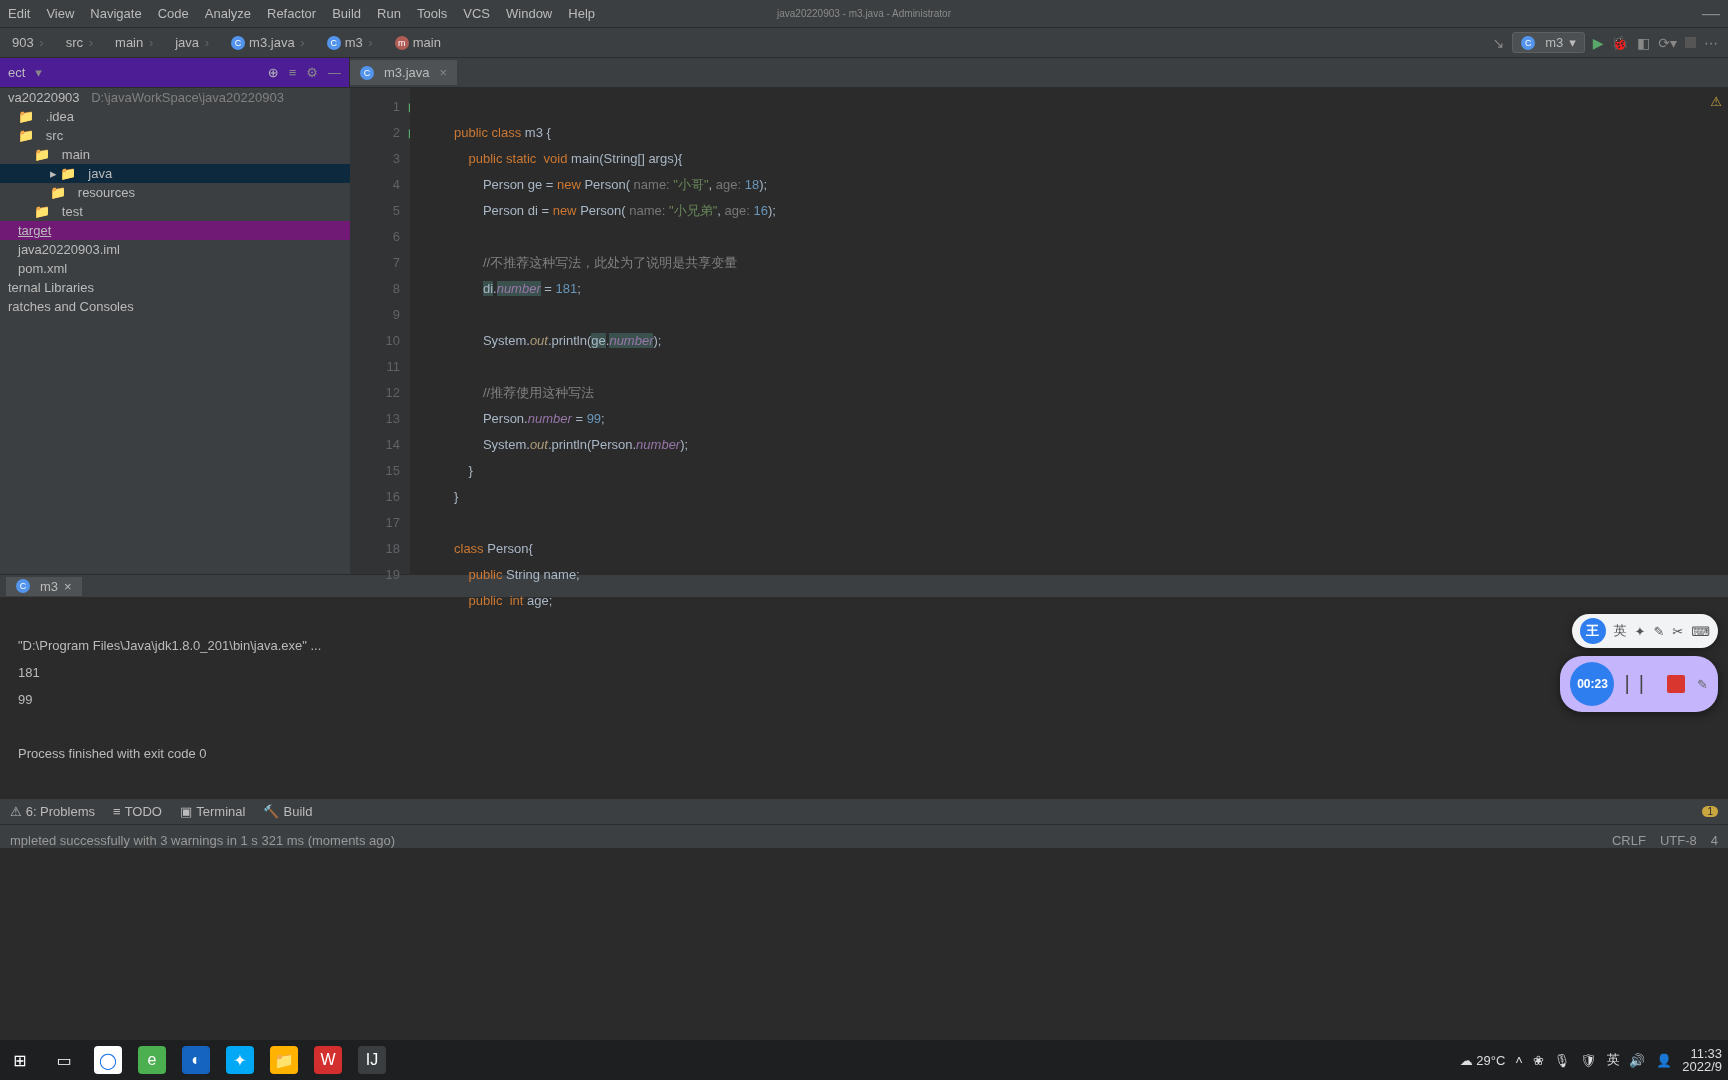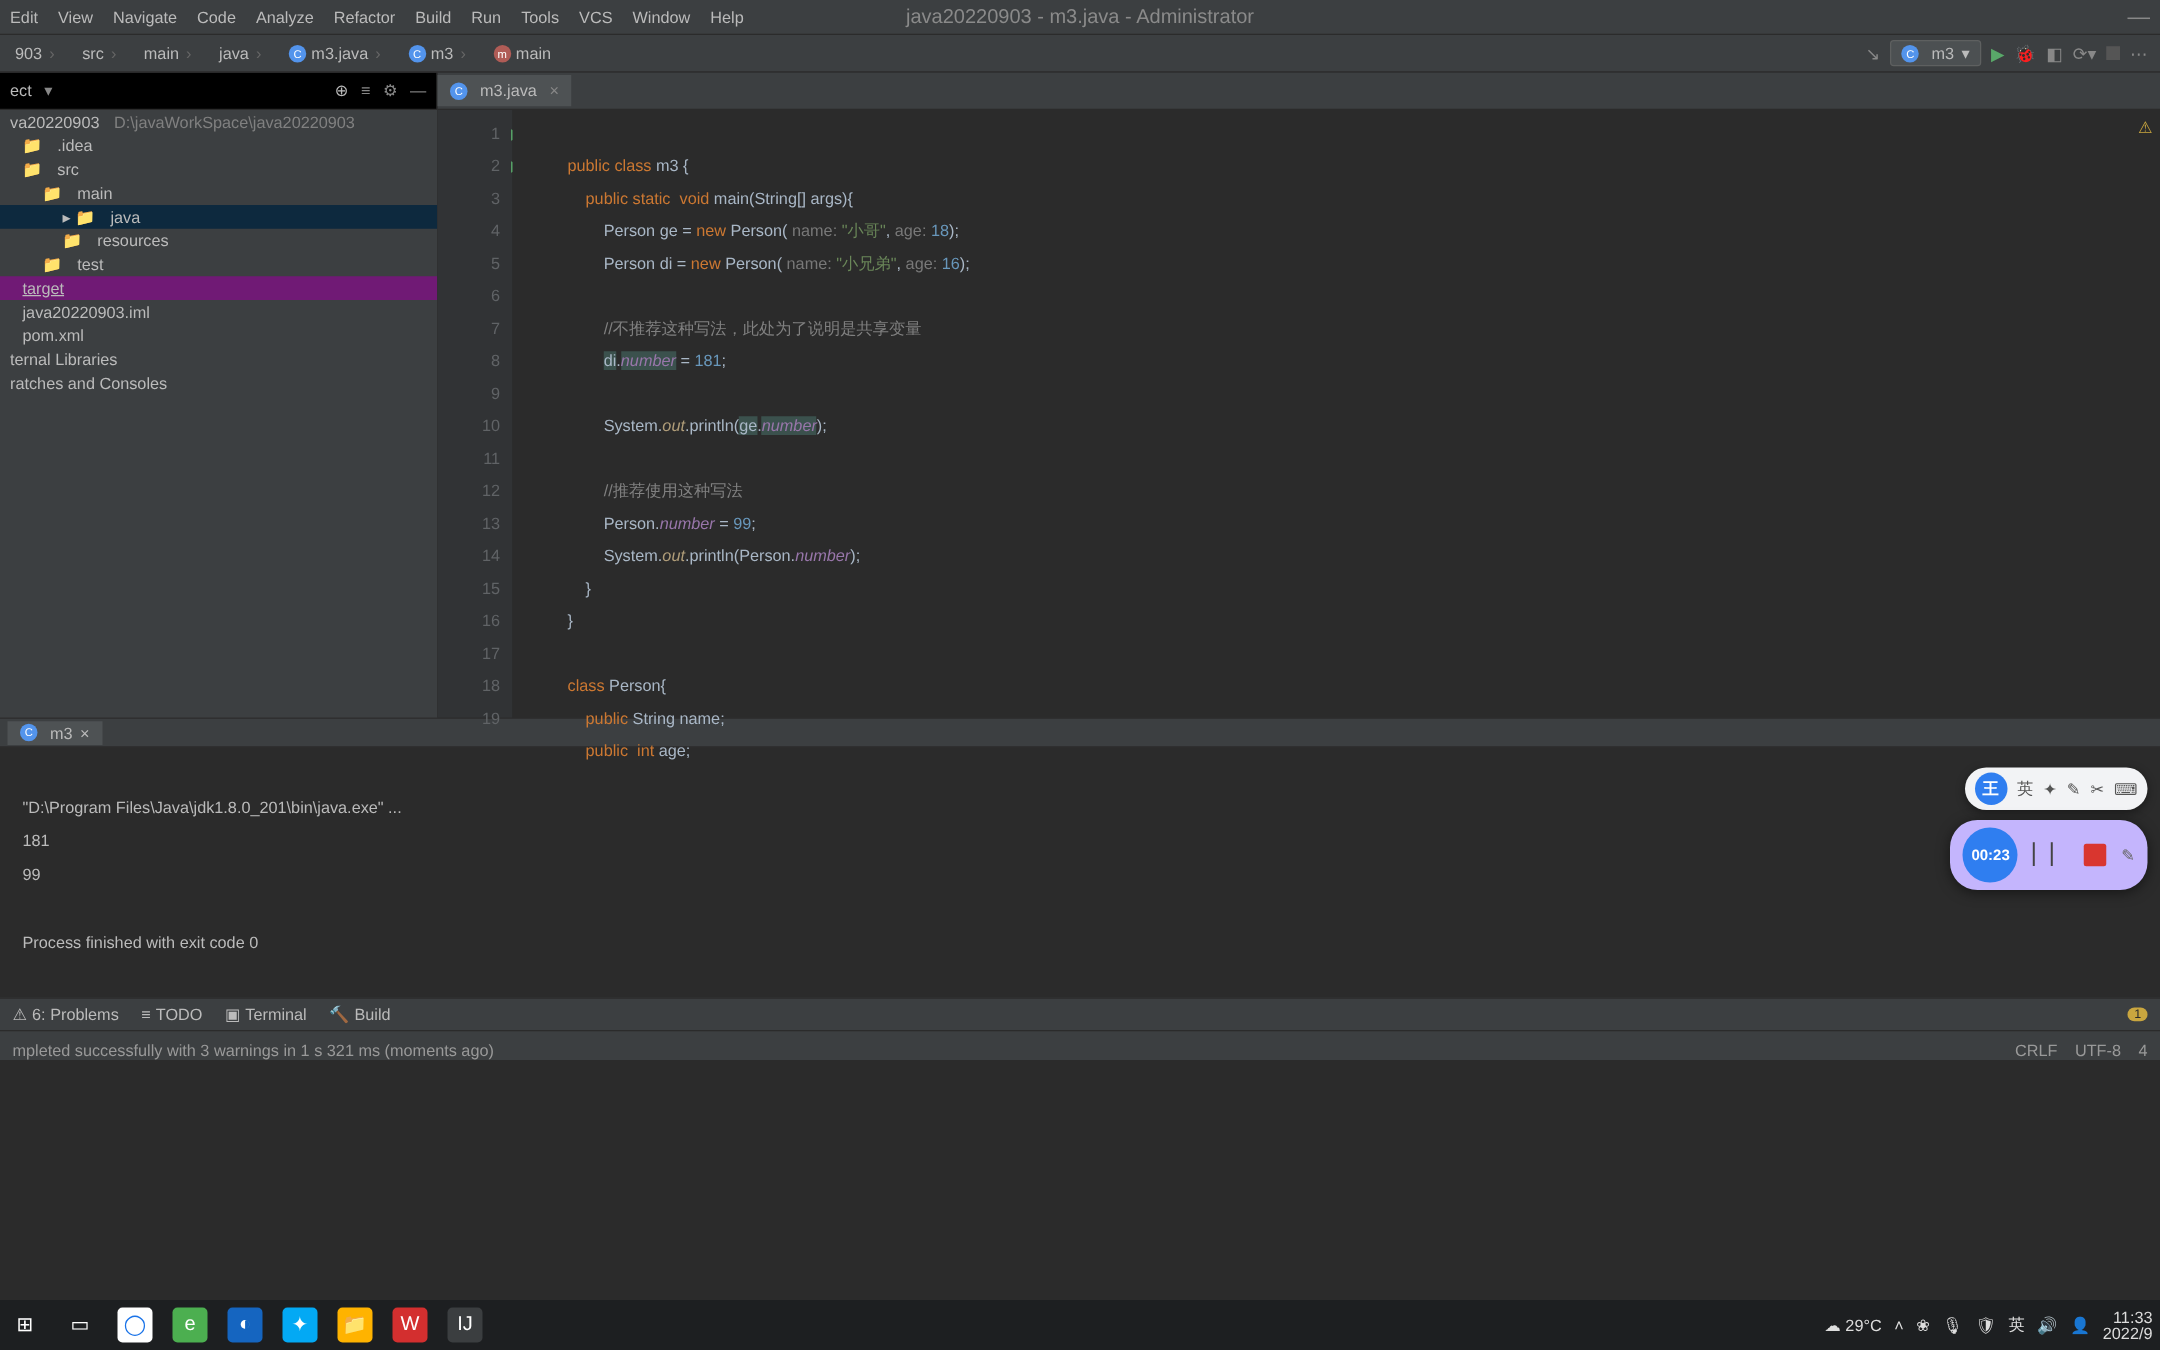--- a/index.html
+++ b/index.html
@@ -1,37 +1,37 @@
 <!DOCTYPE html>
 <html><head>
 <meta charset="utf-8">
 <style>
   * { margin:0; padding:0; box-sizing:border-box; font-family:"Segoe UI",Arial,sans-serif; font-size:13px; }
   body { background:#2b2b2b; color:#a9b7c6; width:1728px; height:1080px; overflow:hidden; position:relative; }
   
   .menubar { height:28px; background:#3c3f41; display:flex; align-items:center; padding:0 8px; color:#bbbbbb; border-bottom:1px solid #2b2b2b; }
   .menubar .menu { margin-right:16px; cursor:default; }
-  .title { position:absolute; left:50%; transform:translateX(-50%); color:#8a8a8a; font-size:16px; }
+  .title { position:absolute; left:50%; transform:translateX(-50%); color:#8a8a8a; font-size:10px; }
   .minbtn { margin-left:auto; color:#888; font-size:18px; }
   
   .navbar { height:30px; background:#3c3f41; display:flex; align-items:center; border-bottom:1px solid #2b2b2b; position:relative; }
   .crumbs { display:flex; align-items:center; gap:16px; padding-left:4px; }
   .crumb { padding:0 8px; color:#bbbbbb; position:relative; }
   .crumb:not(:last-child)::after { content:"›"; color:#666; position:absolute; right:-2px; }
   .ico-c { display:inline-block; width:14px; height:14px; border-radius:50%; background:#5394ec; color:#fff; font-size:9px; line-height:14px; text-align:center; margin-right:4px; vertical-align:middle; }
   .ico-m { display:inline-block; width:14px; height:14px; border-radius:50%; background:#b05c56; color:#fff; font-size:9px; line-height:14px; text-align:center; margin-right:4px; vertical-align:middle; }
   .nav-right { margin-left:auto; display:flex; align-items:center; gap:8px; padding-right:10px; }
   .cfg-combo { background:#4c5052; border:1px solid #5e6060; border-radius:3px; padding:2px 8px; display:flex; align-items:center; gap:6px; color:#bbb; }
   .play   { color:#59a869; font-size:14px; }
   .bug    { color:#59a869; font-size:14px; }
   .more   { color:#888; font-size:14px; }
   .stop   { width:11px;height:11px;background:#555;display:inline-block; }
   
   .toolrow { height:30px; display:flex; align-items:stretch; }
-  .projecthdr { width:350px; background:#000000; display:flex; align-items:center; padding:0 8px; gap:10px; border-right:1px solid #2b2b2b; border-bottom:1px solid #2b2b2b;}
+  .projecthdr { width:350px; background:#4c1d95; display:flex; align-items:center; padding:0 8px; gap:10px; border-right:1px solid #2b2b2b; border-bottom:1px solid #2b2b2b;}
   .projecthdr span:first-child { color:#bbb; }
   .dd { color:#888; }
   .phicons { margin-left:auto; display:flex; gap:10px; color:#888; }
   .edtab { display:flex; align-items:center; background:#3c3f41; border-bottom:1px solid #2b2b2b; flex:1; }
   .tab { background:#4e5254; padding:5px 10px; display:flex; align-items:center; gap:6px; color:#bbb; border-radius:0; }
   .tab .x { color:#888; margin-left:4px; }
   
   .main { display:flex; height:486px; }
   
   .tree { width:350px; background:#3c3f41; color:#bbb; overflow:hidden; font-size:13px; }

